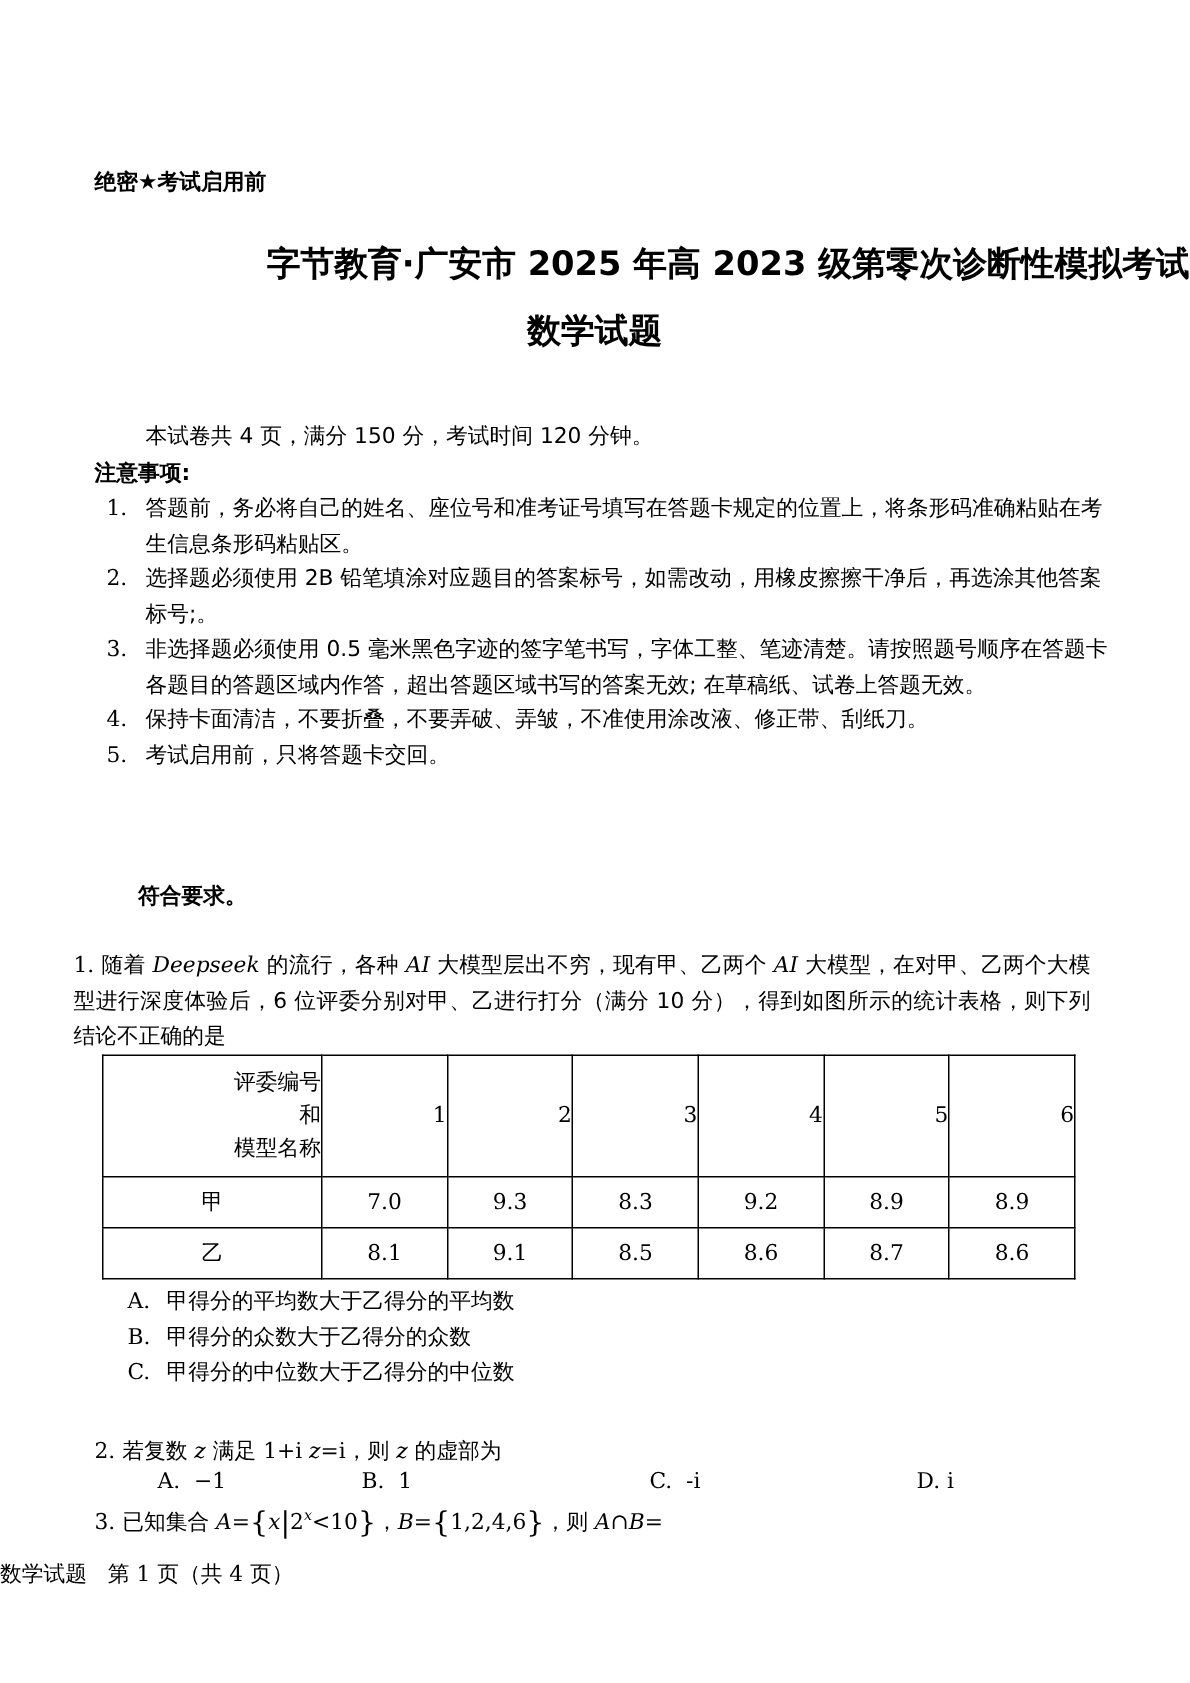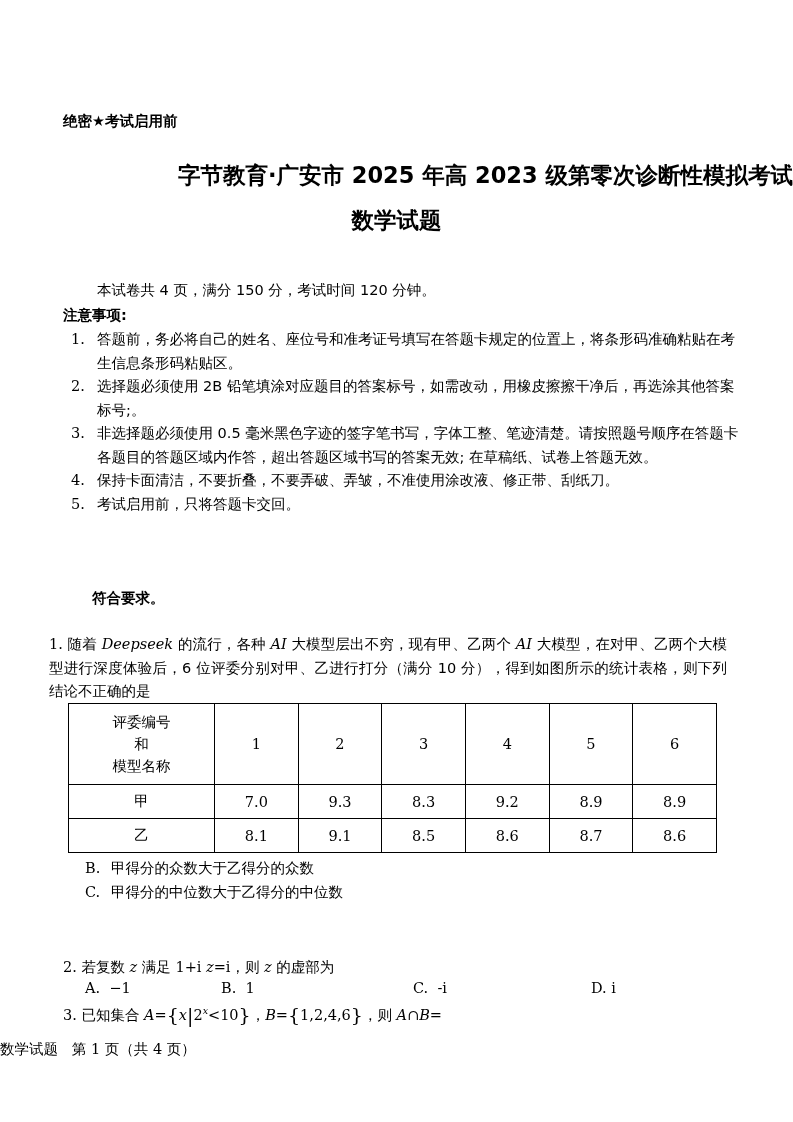--- a/index.html
+++ b/index.html
@@ -146,21 +146,21 @@
     padding: 0;
     font-weight: normal;
   }
   #score-table .corner-cell {
     width: 145px;
     font-family: "DejaVu Sans", "Liberation Sans", sans-serif;
     font-size: 14.5px;
     line-height: 22px;
     padding: 6px 0 6px 0;
   }
-  #score-table .hdr-row td { height: 68px; }
+  #score-table .hdr-row td { height: 68px; text-align: right; }
   #score-table .data-row td { height: 33px; }
   #score-table .model-name {
     font-family: "DejaVu Sans", "Liberation Sans", sans-serif;
     font-size: 14.5px;
   }
 
   
   #q1-options {
     position: absolute;
     left: 85px;
@@ -190,20 +190,21 @@
     left: 63px;
     top: 980px;
     width: 678px;
     height: 22px;
     font-family: "DejaVu Serif", "Liberation Serif", serif;
     font-size: 14.5px;
   }
   #q2-options .opt {
     position: absolute;
     white-space: nowrap;
+    margin-left: 20px;
   }
   #q2-options .opt .k { font-family: "DejaVu Serif", "Liberation Serif", serif; }
 
   
   #q3-stem {
     position: absolute;
     left: 63px;
     top: 1004px;
     font-family: "DejaVu Sans", "Liberation Sans", sans-serif;
     font-size: 14.5px;
@@ -324,20 +325,23 @@
         <td>8.5</td>
         <td>8.6</td>
         <td>8.7</td>
         <td>8.6</td>
       </tr>
     </tbody>
   </table>
 
   <div id="q1-options">
     <div>
+      <span class="opt-key">A.</span><span>甲得分的平均数大于乙得分的平均数</span>
+    </div>
+    <div>
       <span class="opt-key">B.</span><span>甲得分的众数大于乙得分的众数</span>
     </div>
     <div>
       <span class="opt-key">C.</span><span>甲得分的中位数大于乙得分的中位数</span>
     </div>
   </div>
 
   <div id="q2-stem">
     <span class="qnum">2.</span>
     <span>若复数 </span><span class="m">z</span><span> 满足 </span><span class="mu">1+</span><span class="mu">i</span>&nbsp;<span class="m">z</span><span class="mu">=</span><span class="mu">i</span><span>，则 </span><span class="m">z</span><span> 的虚部为</span>

